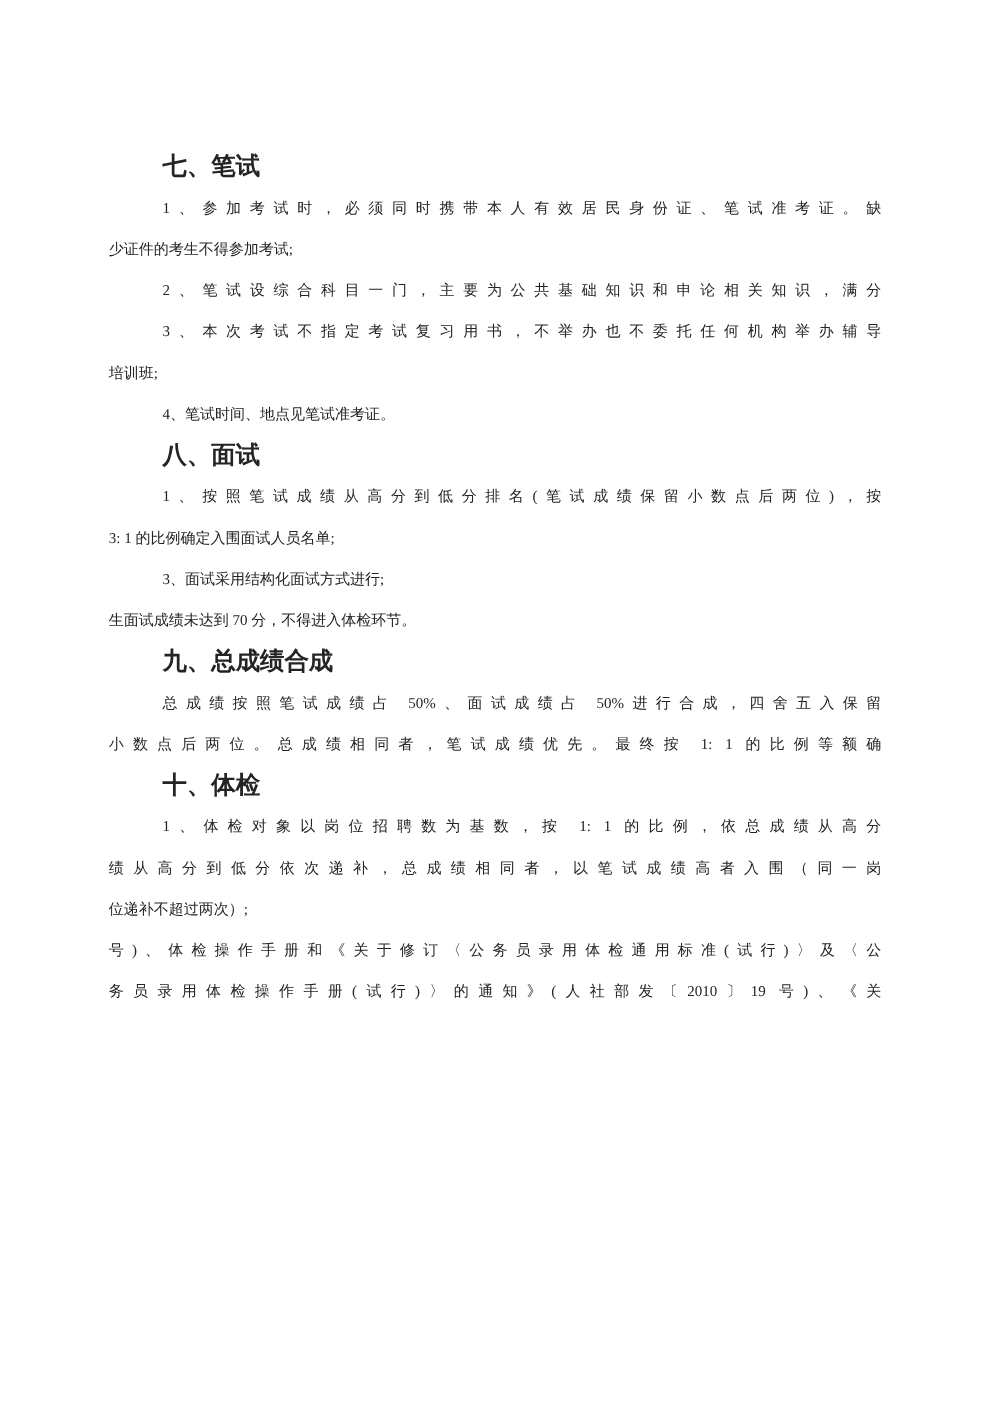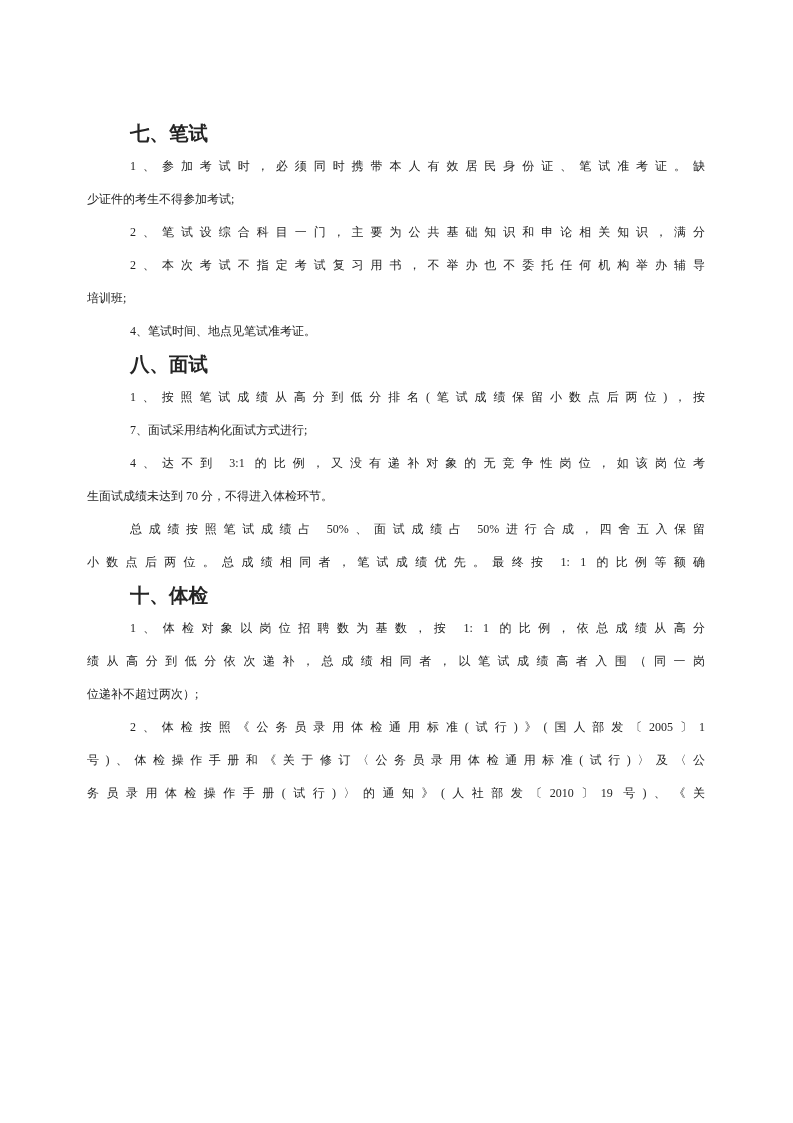--- a/index.html
+++ b/index.html
@@ -46,32 +46,32 @@
 </style>
 </head>
 <body>
 
 <div class="page" style="background: rgb(255, 255, 255); color: rgb(36, 36, 36);">
   <div class="content">
       <div class="line heading indent">七、笔试</div>
       <div class="line indent justify">1、参加考试时，必须同时携带本人有效居民身份证、笔试准考证。缺</div>
       <div class="line">少证件的考生不得参加考试;</div>
       <div class="line indent justify">2、笔试设综合科目一门，主要为公共基础知识和申论相关知识，满分</div>
-      <div class="line indent justify">2、本次考试不指定考试复习用书，不举办也不委托任何机构举办辅导</div>
+      <div class="line indent justify">3、本次考试不指定考试复习用书，不举办也不委托任何机构举办辅导</div>
       <div class="line">培训班;</div>
       <div class="line indent">4、笔试时间、地点见笔试准考证。</div>
       <div class="line heading indent">八、面试</div>
       <div class="line indent justify">1、按照笔试成绩从高分到低分排名(笔试成绩保留小数点后两位)，按</div>
-      <div class="line indent">7、面试采用结构化面试方式进行;</div>
-      <div class="line indent justify">4、达不到 3:1 的比例，又没有递补对象的无竞争性岗位，如该岗位考</div>
+      <div class="line">3: 1 的比例确定入围面试人员名单;</div>
+      <div class="line indent">3、面试采用结构化面试方式进行;</div>
       <div class="line">生面试成绩未达到 70 分，不得进入体检环节。</div>
+      <div class="line heading indent">九、总成绩合成</div>
       <div class="line indent justify">总成绩按照笔试成绩占 50%、面试成绩占 50%进行合成，四舍五入保留</div>
       <div class="line justify">小数点后两位。总成绩相同者，笔试成绩优先。最终按 1: 1 的比例等额确</div>
       <div class="line heading indent">十、体检</div>
       <div class="line indent justify">1、体检对象以岗位招聘数为基数，按 1: 1 的比例，依总成绩从高分</div>
       <div class="line justify">绩从高分到低分依次递补，总成绩相同者，以笔试成绩高者入围（同一岗</div>
       <div class="line">位递补不超过两次）;</div>
-      <div class="line indent justify">2、体检按照《公务员录用体检通用标准(试行)》(国人部发〔2005〕1</div>
       <div class="line justify">号)、体检操作手册和《关于修订〈公务员录用体检通用标准(试行)〉及〈公</div>
       <div class="line justify">务员录用体检操作手册(试行)〉的通知》(人社部发〔2010〕19 号)、《关</div>
     </div>
   <div class="footer">3</div>
 </div>
 
 </body></html>

